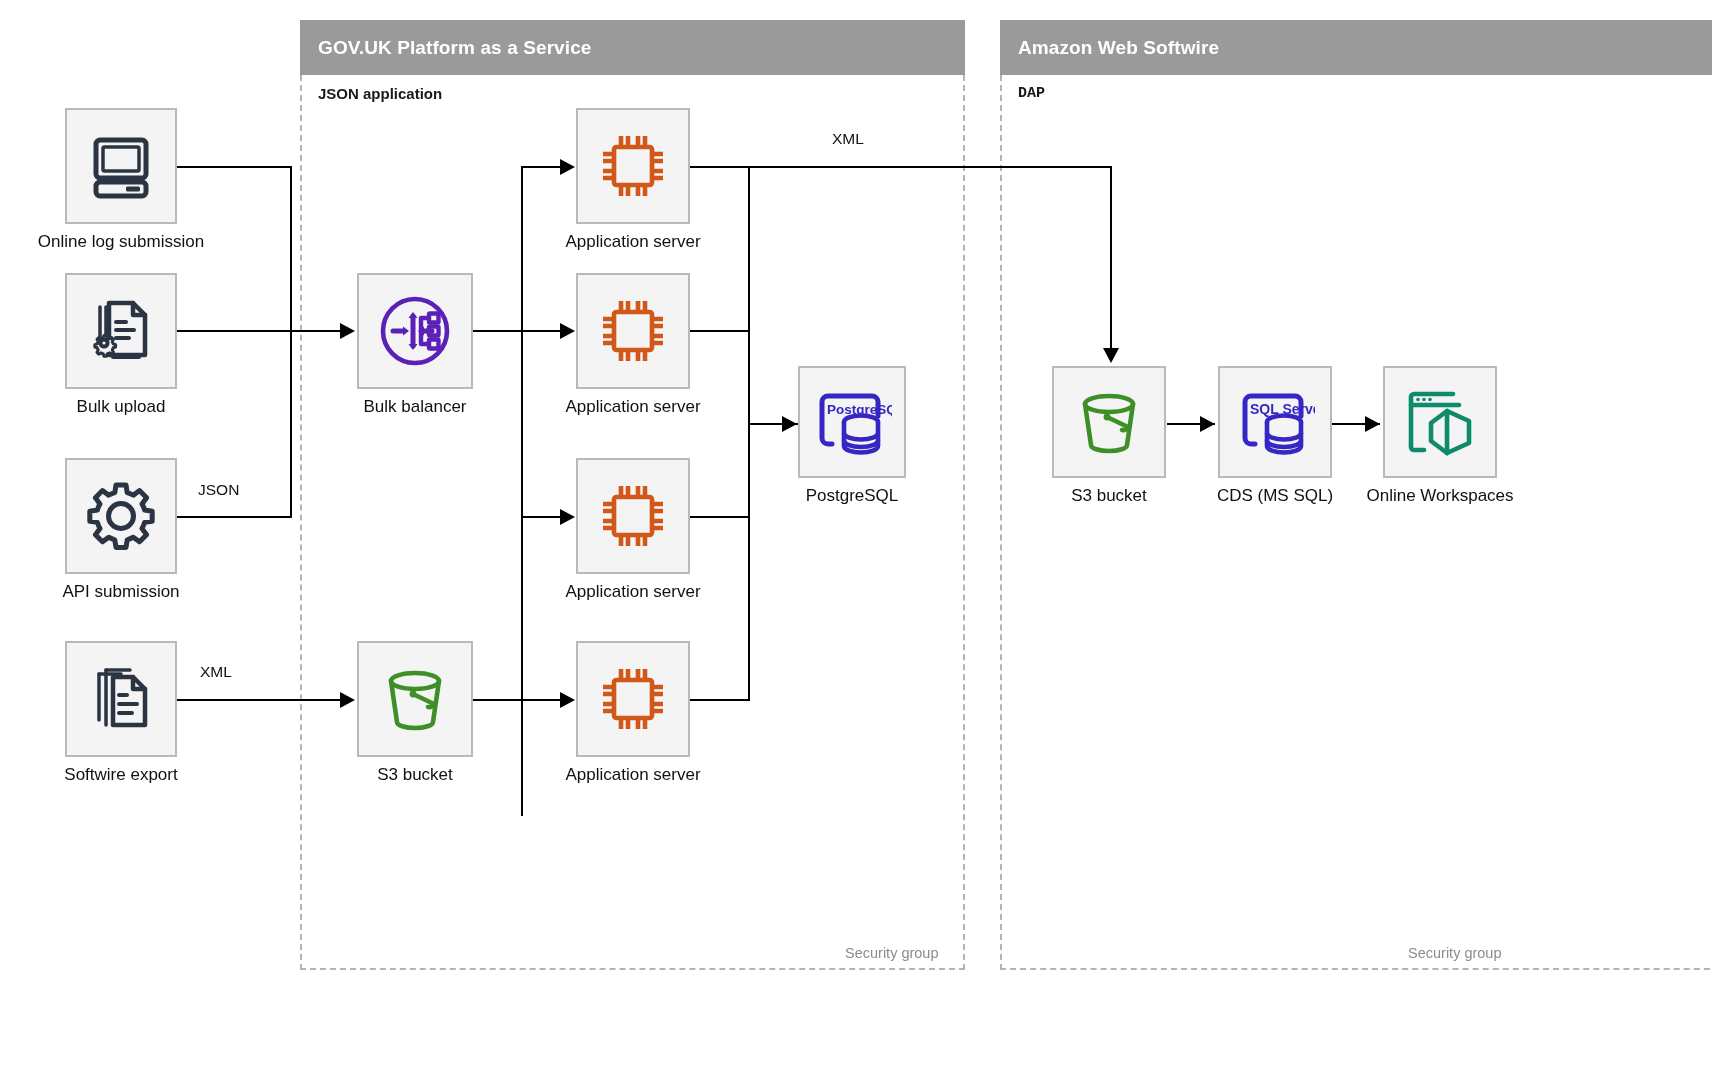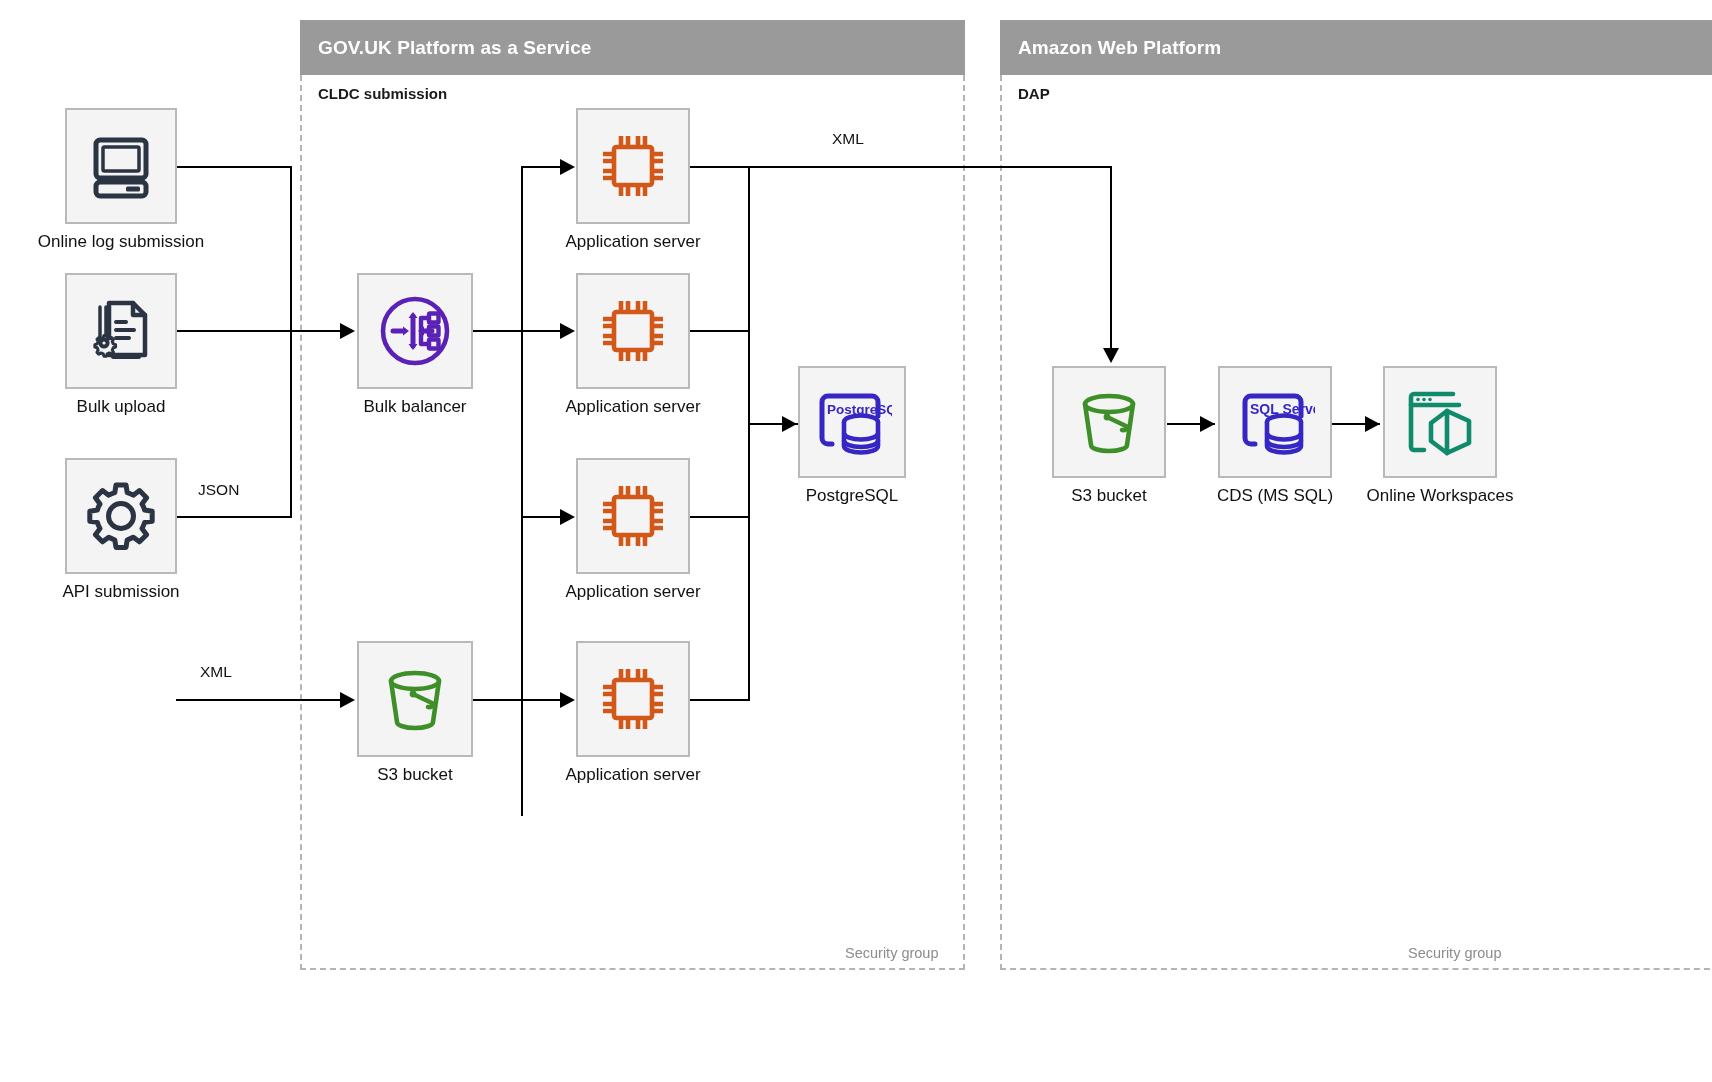--- a/index.html
+++ b/index.html
@@ -32,28 +32,28 @@
 </style>
 </head>
 <body>
 
 <div id="stage">
 
   <div class="zone-header" style="left:300px;top:20px;width:665px;height:55px;">
     <span>GOV.UK Platform as a Service</span>
   </div>
   <div class="zone-body" style="left:300px;top:75px;width:665px;height:895px;"></div>
-  <div class="zone-sub" style="left:318px;top:85px;">CLDC submission</div>
+  <div class="zone-sub" style="left:318px;top:85px;">JSON application</div>
   <div class="zone-foot" style="left:845px;top:945px;">Security group</div>
 
   <div class="zone-header" style="left:1000px;top:20px;width:712px;height:55px;">
-    <span>Amazon Web Platform</span>
+    <span>Amazon Web Softwire</span>
   </div>
   <div class="zone-body" style="left:1000px;top:75px;width:730px;height:895px;border-right:none;"></div>
-  <div class="zone-sub" style="left:1018px;top:85px;">DAP</div>
+  <div class="zone-sub" style="left:1018px;top:85px;font-family:Liberation Mono, monospace;">DAP</div>
   <div class="zone-foot" style="left:1408px;top:945px;">Security group</div>
 
   <div class="edge h" style="left:176px;top:166px;width:116px;"></div>
   <div class="edge v" style="left:290px;top:166px;height:200px;"></div>
 
   <div class="edge h" style="left:176px;top:516px;width:116px;"></div>
   <div class="edge v" style="left:290px;top:330px;height:188px;"></div>
 
   <div class="edge h" style="left:176px;top:330px;width:172px;"></div>
   <div class="arrow r" style="left:340px;top:323px;"></div>
@@ -139,20 +139,36 @@
       <span>
         <svg width="76" height="76" viewBox="-38 -38 76 76" fill="none" stroke="#2b3443" stroke-width="5" stroke-linejoin="round">
           <path d="M-5 -31 h10 l1.2 7.6 a24 24 0 0 1 6.1 2.6 l6.2-4.6 l7.1 7.1 l-4.6 6.2 a24 24 0 0 1 2.6 6.1 l7.6 1.2 v10 l-7.6 1.2 a24 24 0 0 1 -2.6 6.1 l4.6 6.2 l-7.1 7.1 l-6.2-4.6 a24 24 0 0 1 -6.1 2.6 l-1.2 7.6 h-10 l-1.2-7.6 a24 24 0 0 1 -6.1-2.6 l-6.2 4.6 l-7.1-7.1 l4.6-6.2 a24 24 0 0 1 -2.6-6.1 l-7.6-1.2 v-10 l7.6-1.2 a24 24 0 0 1 2.6-6.1 l-4.6-6.2 l7.1-7.1 l6.2 4.6 a24 24 0 0 1 6.1-2.6 z"></path>
           <circle cx="0" cy="0" r="12.5"></circle>
         </svg>
       </span>
     </div>
     <div class="cap" style="top:124px;">API submission</div>
   </div>
 
+  <div class="node" style="left:65px;top:641px;width:112px;height:116px;">
+    <div class="box" style="width:112px;height:116px;">
+      <span>
+        <svg width="72" height="72" viewBox="0 0 72 72" fill="none" stroke="#2b3443" stroke-width="4.5" stroke-linejoin="round" stroke-linecap="round">
+          <path d="M14 11 L14 57" stroke-width="3.5"></path>
+          <path d="M14 11 h22" stroke-width="3.5"></path>
+          <path d="M21 7 L21 62" stroke-width="3.5"></path>
+          <path d="M21 7 h24" stroke-width="3.5"></path>
+          <path d="M28 14 h20 l12 12 v36 h-32 z"></path>
+          <path d="M48 14 v12 h12"></path>
+          <path d="M34 32 h8 M34 41 h18 M34 50 h13" stroke-width="4"></path>
+        </svg>
+      </span>
+    </div>
+    <div class="cap" style="top:124px;">Softwire export</div>
+  </div>
 
   <div class="node" style="left:357px;top:273px;width:116px;height:116px;">
     <div class="box" style="width:116px;height:116px;">
       <span>
         <svg width="82" height="82" viewBox="0 0 82 82" fill="none" stroke="#5b21b6" stroke-width="4.6" stroke-linejoin="round" stroke-linecap="round">
           <circle cx="41" cy="41" r="32"></circle>
 
           <path d="M19 41 h11" stroke-width="5"></path>
           <path d="M29 36.5 l6 4.5 l-6 4.5 z" fill="#5b21b6" stroke="none"></path>
 

